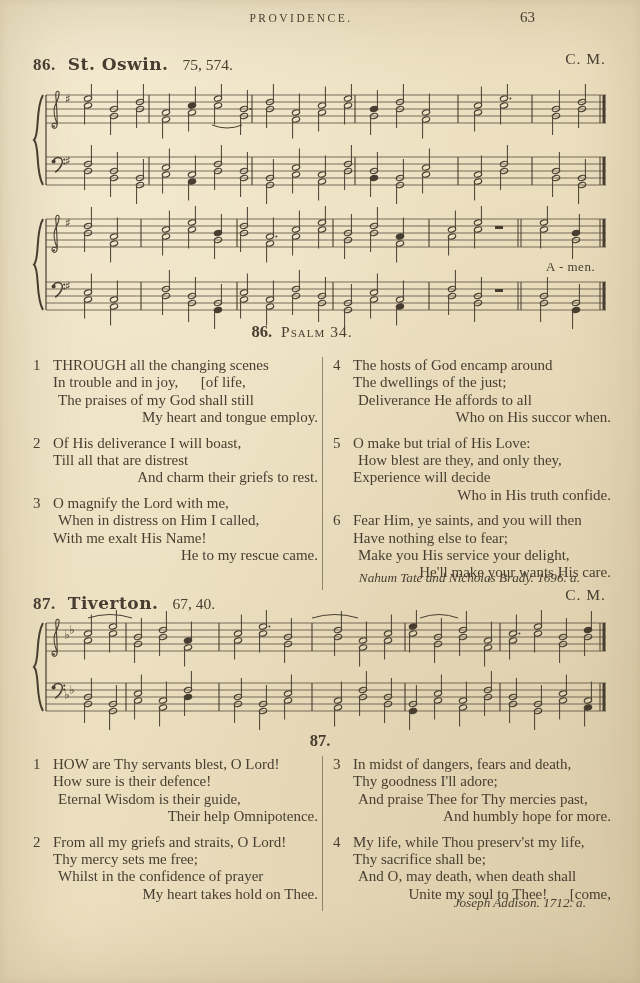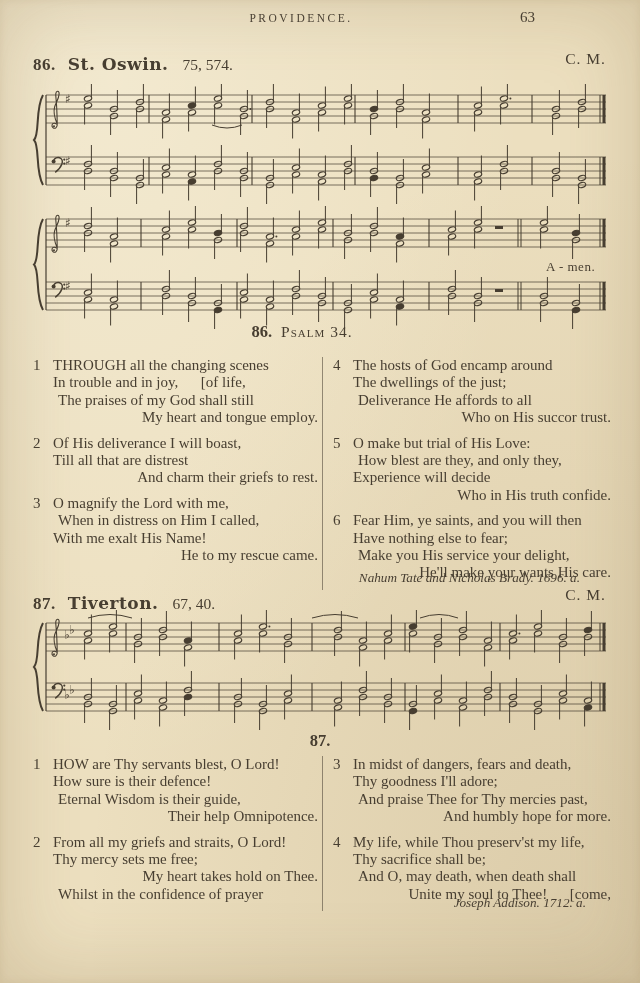--- a/index.html
+++ b/index.html
@@ -456,21 +456,21 @@
           <div class="vline l1">With me exalt His Name!</div>
           <div class="vline l3">He to my rescue came.</div>
         </div>
       </div>
     <div class="vcol right">
         <div class="stanza">
           <span class="vnum">4</span>
           <div class="vline l0">The hosts of God encamp around</div>
           <div class="vline l1">The dwellings of the just;</div>
           <div class="vline l2">Deliverance He affords to all</div>
-          <div class="vline l3">Who on His succor trust.</div>
+          <div class="vline l3">Who on His succor when.</div>
         </div>
         <div class="stanza">
           <span class="vnum">5</span>
           <div class="vline l0">O make but trial of His Love:</div>
           <div class="vline l2">How blest are they, and only they,</div>
           <div class="vline l1">Experience will decide</div>
           <div class="vline l3">Who in His truth confide.</div>
         </div>
         <div class="stanza">
           <span class="vnum">6</span>
@@ -699,22 +699,22 @@
           <span class="vnum">1</span>
           <div class="vline l0">HOW are Thy servants blest, O Lord!</div>
           <div class="vline l1">How sure is their defence!</div>
           <div class="vline l2">Eternal Wisdom is their guide,</div>
           <div class="vline l3">Their help Omnipotence.</div>
         </div>
         <div class="stanza">
           <span class="vnum">2</span>
           <div class="vline l0">From all my griefs and straits, O Lord!</div>
           <div class="vline l1">Thy mercy sets me free;</div>
+          <div class="vline l2">Whilst in the confidence of prayer</div>
           <div class="vline l3">My heart takes hold on Thee.</div>
-          <div class="vline l2">Whilst in the confidence of prayer</div>
         </div>
       </div>
     <div class="vcol right">
         <div class="stanza">
           <span class="vnum">3</span>
           <div class="vline l0">In midst of dangers, fears and death,</div>
           <div class="vline l1">Thy goodness I'll adore;</div>
           <div class="vline l2">And praise Thee for Thy mercies past,</div>
           <div class="vline l3">And humbly hope for more.</div>
         </div>

